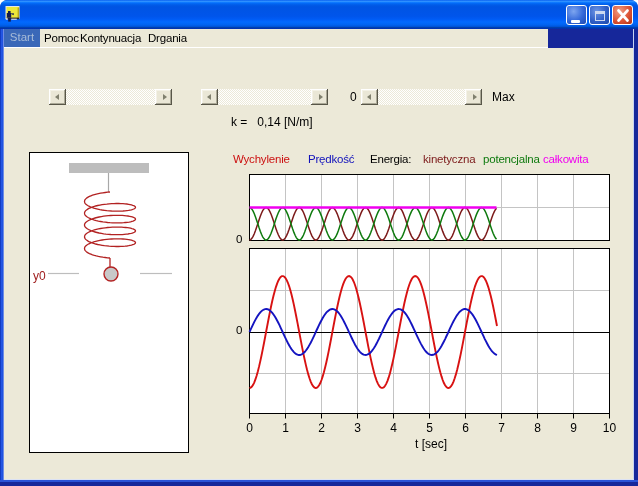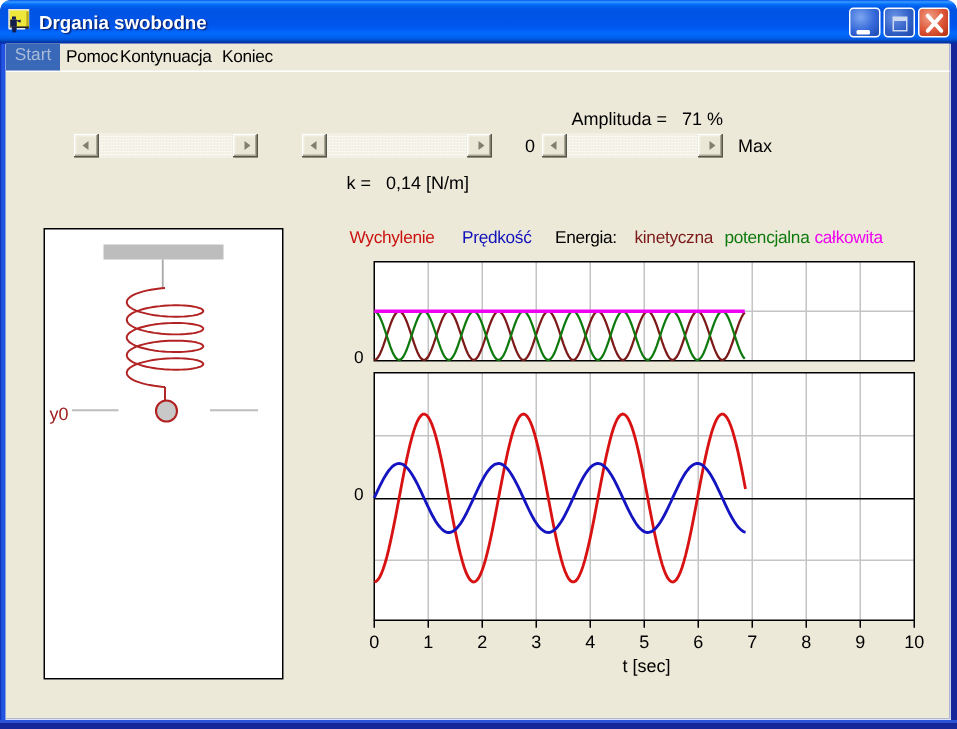--- a/index.html
+++ b/index.html
@@ -30,21 +30,21 @@
   background:radial-gradient(circle at 35% 30%, #7da5ef 0%, #3468d9 55%, #1d48b0 100%); }
 #bmax { left:589px;
   background:radial-gradient(circle at 35% 30%, #6d95e4 0%, #3160c8 55%, #1d48a8 100%); }
 #bcls { left:612px;
   background:radial-gradient(circle at 35% 30%, #f0a086 0%, #dd5436 55%, #b02e10 100%); }
 #bmin i { position:absolute; left:4px; top:13.5px; width:9px; height:3.5px; background:#fff; border-radius:1px; }
 #bmax i { position:absolute; left:4.5px; top:4.5px; width:10px; height:10px;
   border:1.5px solid #ccd8f0; border-top-width:3px; }
 #bcls svg { position:absolute; left:0; top:0; }
 
-#mbar { position:absolute; left:4px; top:29px; width:629px; height:19px;
+#mbar { position:absolute; left:4px; top:29px; width:544px; height:19px;
   background:#ece9d8; border-bottom:1px solid #ffffff; }
 .mi { position:absolute; top:3px; font-size:11.5px; color:#000; letter-spacing:-0.2px; }
 #mstart { position:absolute; left:0; top:0; width:36px; height:18px;
   background:#3a68b8; color:#a8bcd8; font-size:11.5px; text-align:center;
   line-height:17px; }
 
 #client { position:absolute; left:4px; top:48px; width:629px; height:431px;
   background:#ece9d8; }
 .lab { position:absolute; font-size:12px; color:#000; white-space:pre; }
 
@@ -83,44 +83,42 @@
       <rect x="17.6" y="7.6" width="1.6" height="11" fill="#b6a81e"></rect>
       <rect x="6.5" y="17.6" width="12.7" height="1.6" fill="#23222a"></rect>
       <rect x="8" y="11" width="2.6" height="2" fill="#141c4e"></rect>
       <rect x="6.8" y="13" width="4.4" height="4.6" fill="#141c4e"></rect>
       <rect x="8.2" y="17.6" width="2.6" height="4" fill="#141c4e"></rect>
       <path d="M10.5,13.6 L13.6,15.2 L13.9,13.2 Z" fill="#141c4e"></path>
       <rect x="5.8" y="18.3" width="2" height="1.4" fill="#f4f4f4"></rect>
       <rect x="11.2" y="18.7" width="5.6" height="1" fill="#f4f4f4"></rect>
     </svg>
       </div>
-    <div id="ttxt">Drgania swobodne</div>
     <div class="tb" id="bmin">
         <i></i>
       </div>
     <div class="tb" id="bmax">
         <i></i>
       </div>
     <div class="tb" id="bcls">
         <svg width="21" height="20">
       <path d="M5.5,4.5 L14.5,14.5 M14.5,4.5 L5.5,14.5" stroke="#fff" stroke-width="2.7" stroke-linecap="round"></path>
     </svg>
       </div>
   </div>
   <div id="mbar">
     <div id="mstart">Start</div>
     <span class="mi" style="left:40px;">Pomoc</span>
     <span class="mi" style="left:76px;">Kontynuacja</span>
-    <span class="mi" style="left:144px;">Koniec</span>
+    <span class="mi" style="left:144px;">Drgania</span>
     <span class="mi" style="left:182px;margin-top:48px;">Pomoc</span>
   </div>
   <div id="client"></div>
 
   <div class="lab" style="left:231px;top:71px;margin-top:44px;">k =&nbsp;&nbsp; 0,14 [N/m]</div>
-  <div class="lab" style="left:381px;top:72px;">Amplituda =&nbsp;&nbsp; 71 %</div>
   <div class="lab" style="left:350px;top:90px;">0</div>
   <div class="lab" style="left:492px;top:90px;">Max</div>
 
   <div class="sbar" style="left:49px;width:123px;">
     <div class="sbtn l">
         <div class="arr l"></div>
       </div>
     <div class="sbtn r">
         <div class="arr r"></div>
       </div>

